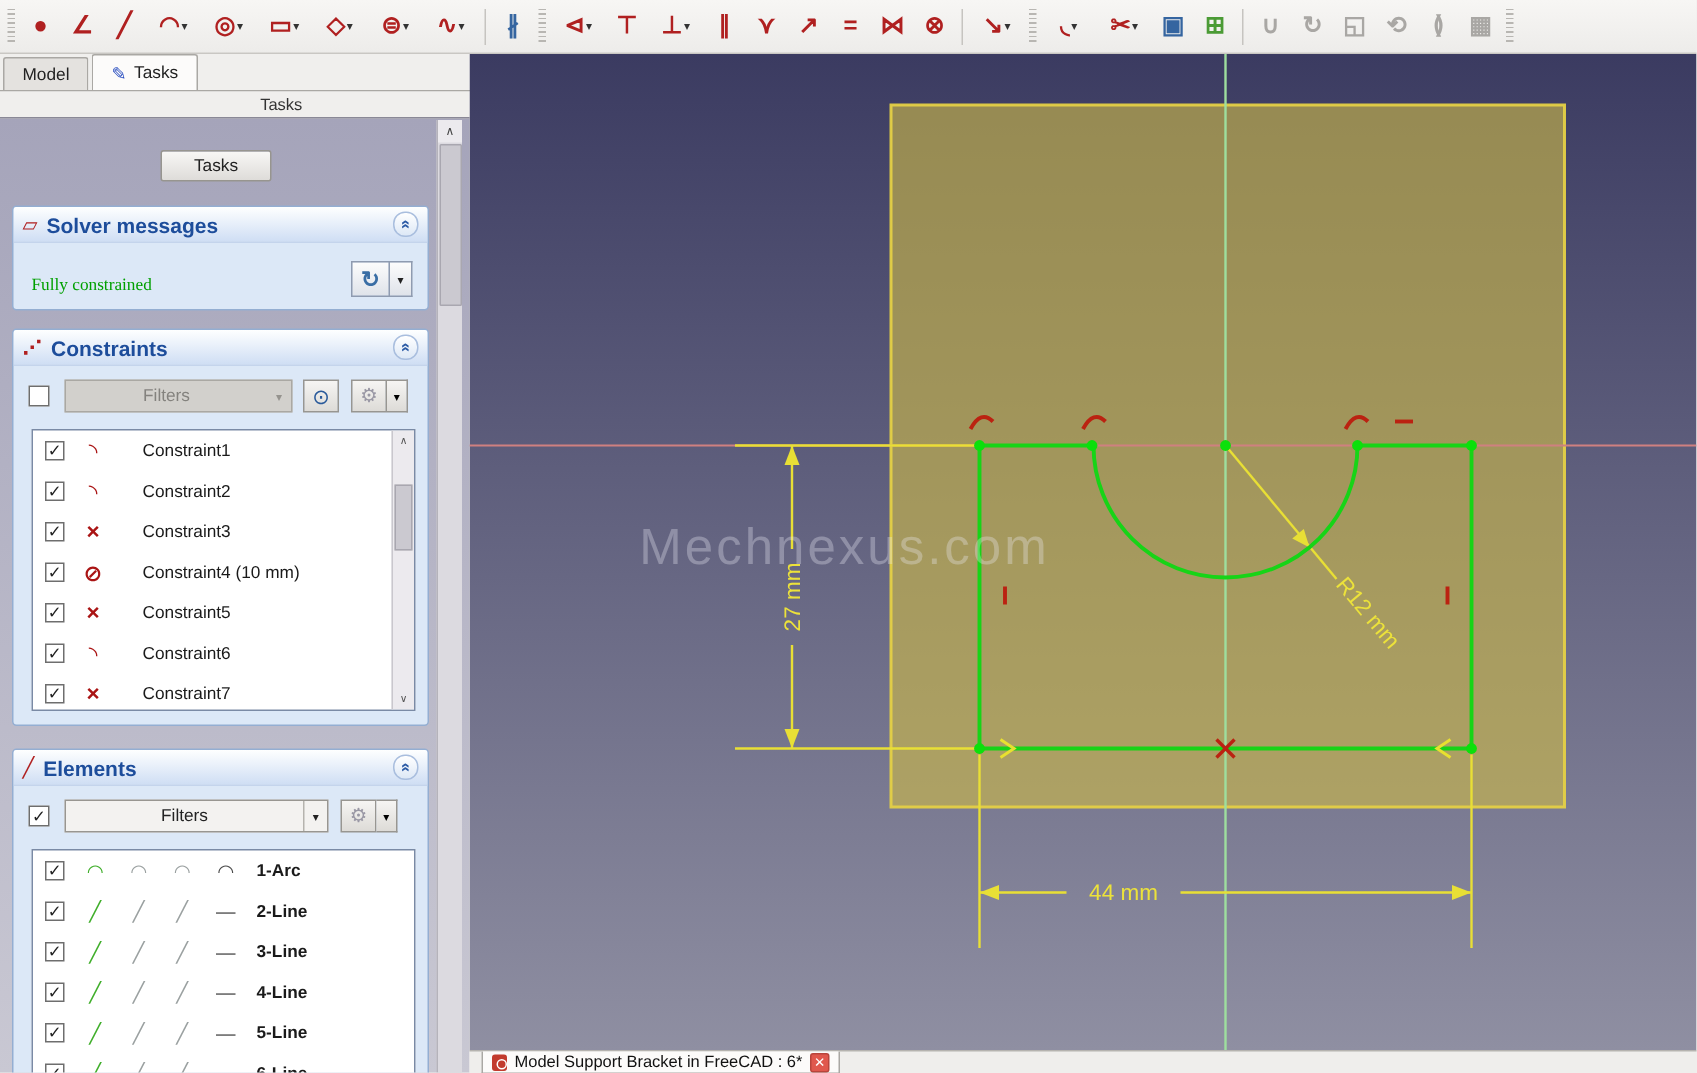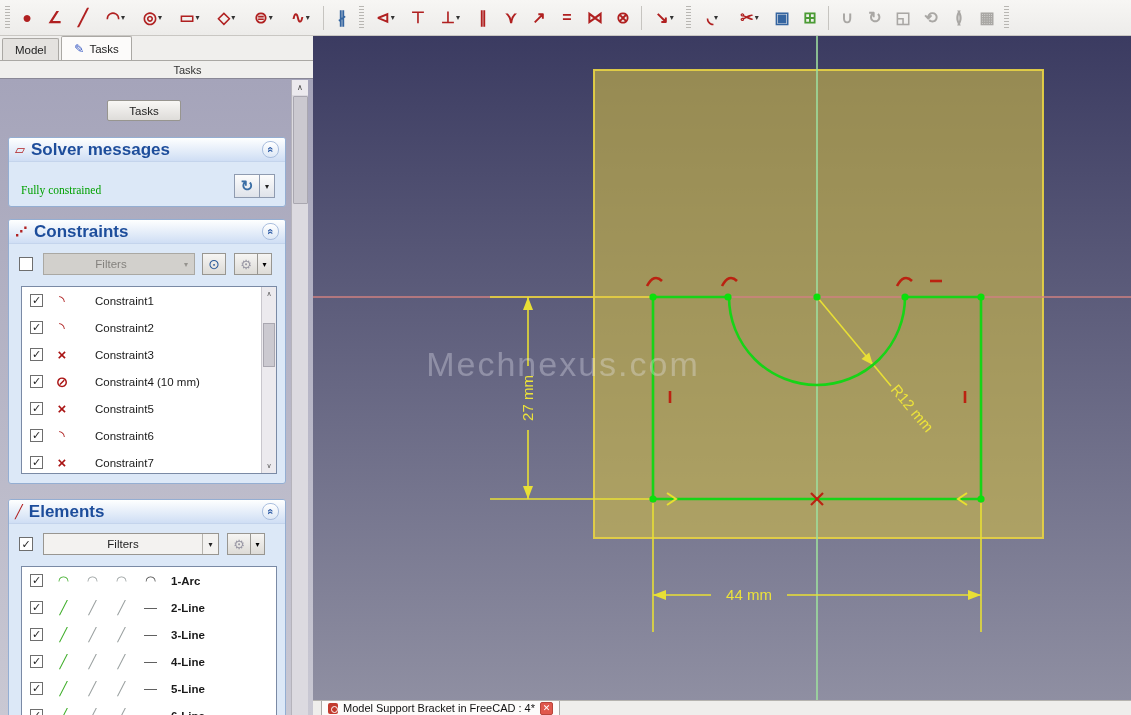--- a/index.html
+++ b/index.html
@@ -50,21 +50,21 @@
   .close-btn { position:absolute; left:107px; top:21px; width:74px; height:21px;
     background:linear-gradient(#f8f7f5,#dedcd9); border:1px solid #97958f; border-radius:2px;
     font-size:11.5px; color:#222; display:flex; align-items:center; justify-content:center; }
 
   
   .gbox { position:absolute; left:8px; width:278px; background:#dce8f7;
     border:1px solid #94aed2; border-radius:3px; overflow:hidden; }
   .ghead { height:24px; background:linear-gradient(#feffff,#cfdef4); display:flex;
     align-items:center; padding:0 6px; gap:6px; border-bottom:1px solid #c4d4ec; }
   .ghead .gicon { color:#b02020; font-size:13px; font-weight:bold; }
-  .ghead .gtitle { color:#1d4d9b; font-weight:bold; font-size:17px; flex:1; }
+  .ghead .gtitle { color:#1d4d9b; font-weight:bold; font-size:14px; flex:1; }
   .collapse { width:17px; height:17px; border:1px solid #a9bede; border-radius:8px;
     background:linear-gradient(#ffffff,#dde8f6); display:flex; align-items:center; justify-content:center; }
   .collapse span { display:inline-block; transform:rotate(90deg); color:#2b5aa5; font-size:11px; font-weight:bold; line-height:1;}
 
   .solver-status { color:#00a000; font-size:11.5px; position:absolute; left:12px; top:22px; }
   .refresh-grp { position:absolute; right:10px; top:12px; display:flex; }
   .refresh-btn { width:26px; height:24px; border:1px solid #8f9bb0; background:linear-gradient(#fcfcfc,#dfe3ea);
     display:flex; align-items:center; justify-content:center; color:#3a6ea5; font-size:15px; font-weight:bold; }
   .refresh-dd { width:15px; height:24px; border:1px solid #8f9bb0; border-left:none;
     background:linear-gradient(#fcfcfc,#dfe3ea); display:flex; align-items:center; justify-content:center; font-size:8px; color:#222; }
@@ -513,16 +513,16 @@
   <text x="436" y="564" text-anchor="middle" font-size="15" fill="#ece23a">44 mm</text>
   <text x="577" y="354" transform="rotate(50 577 354)" text-anchor="start" font-size="15" fill="#ece23a">R12 mm</text>
 
   <text x="250" y="340" text-anchor="middle" font-size="34" letter-spacing="2" fill="rgba(235,235,245,0.32)">Mechnexus.com</text>
 </svg>
 </div>
 
 <div class="mdibar">
   <div class="mditab">
     <span class="fc-doc"></span>
-    <span>Model Support Bracket in FreeCAD : 4*</span>
+    <span>Model Support Bracket in FreeCAD : 6*</span>
     <span class="mdi-close">✕</span>
   </div>
 </div>
 
 </body></html>

